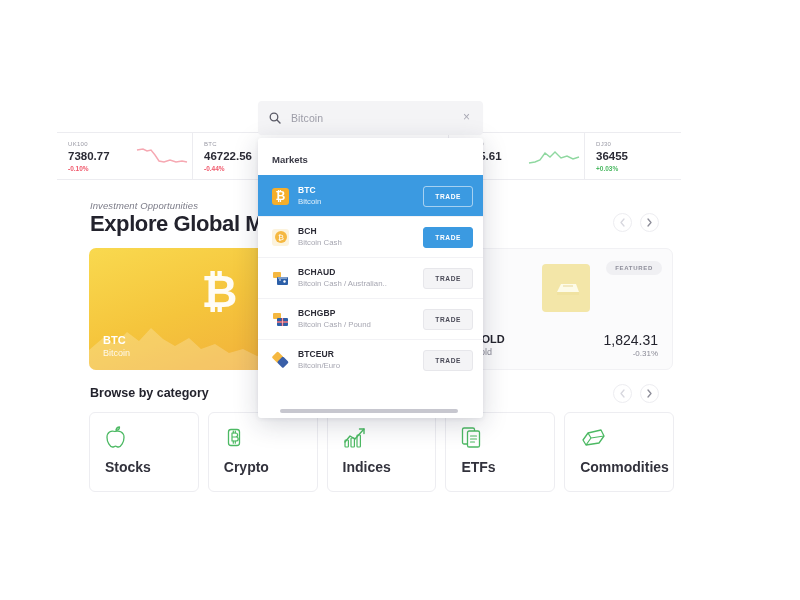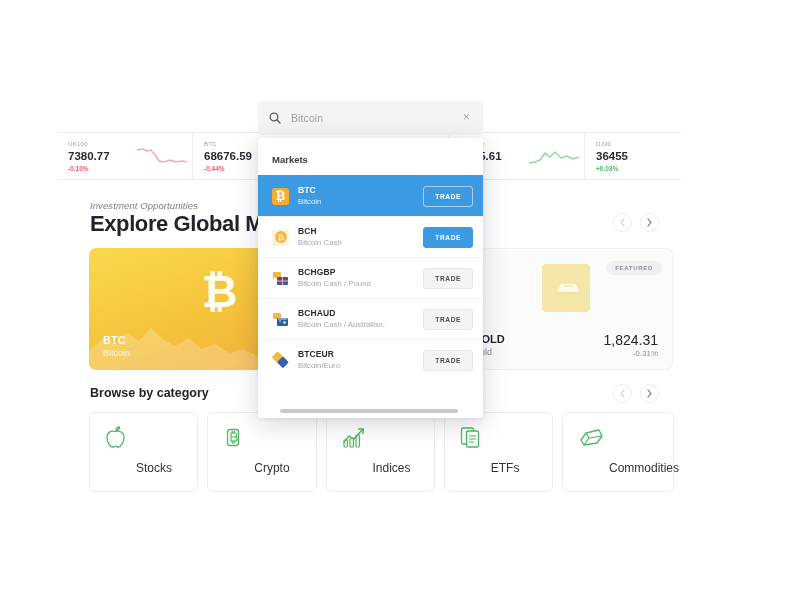--- a/index.html
+++ b/index.html
@@ -134,23 +134,22 @@
     width: 585px; display: flex; gap: 9px;
   }
   .cat-card {
     width: 112px; height: 80px; border-radius: 6px;
     background: #fff; border: 1px solid #ededf1;
     padding: 13px 0 0 15px;
     display: flex; flex-direction: column; justify-content: space-between;
   }
   .cat-icon { height: 24px; }
   .cat-label {
-    font-size: 12px; font-weight: 400; color: #32323c;
+    font-size: 14px; font-weight: 700; color: #32323c;
     padding-bottom: 16px;
-    margin-left: 31px;
   }
 
   
   .search-box {
     position: absolute; left: 258px; top: 101px;
     width: 225px; height: 34px; border-radius: 4px;
     background: #f4f4f6;
     display: flex; align-items: center; padding: 0 11px;
     box-shadow: 0 1px 2px rgba(0,0,0,.02);
   }
@@ -225,21 +224,21 @@
         <span class="ticker-chg chg-down">-0.10%</span>
       </div>
       <svg class="spark" viewBox="0 0 52 30">
         <path d="M1 9 L7 8 L11 10 L15 9 L19 14 L23 20 L28 21 L34 19 L40 21 L46 20 L51 21" fill="none" stroke="#f6a8b2" stroke-width="1.4"></path>
       </svg>
     </div>
 
     <div class="ticker-item">
       <div class="ticker-text">
         <span class="ticker-sym">BTC</span>
-        <span class="ticker-price">68676.59</span>
+        <span class="ticker-price">46722.56</span>
         <span class="ticker-chg chg-down">-0.44%</span>
       </div>
       <svg class="spark" viewBox="0 0 52 30">
         <path d="M1 14 L6 11 L11 16 L16 13 L21 18 L26 22 L32 19 L38 23 L44 20 L51 22" fill="none" stroke="#f6a8b2" stroke-width="1.4"></path>
       </svg>
     </div>
 
     <div class="ticker-item" style="margin-left:120px;">
       <div class="ticker-text">
         <span class="ticker-sym">SPX500</span>
@@ -424,44 +423,44 @@
         <div class="dd-name">Bitcoin Cash</div>
       </div>
       <div class="trade-btn solid">TRADE</div>
     </div>
 
     <div class="dd-row">
       <div class="dd-icon">
         <svg width="17" height="17" viewBox="0 0 17 17">
           <rect x="1" y="2" width="8" height="6" rx="1" fill="#f5b841"></rect>
           <rect x="5" y="7" width="11" height="8" rx="1" fill="#2c5fa8"></rect>
-          <path d="M5 11 L16 11 M10.5 7 L10.5 15" stroke="#e63946" stroke-width="1.6"></path>
-          <path d="M5 11 L16 11 M10.5 7 L10.5 15" stroke="#fff" stroke-width="0.5"></path>
+          <path d="M6 8 L15 8" stroke="#fff" stroke-width="0.8"></path>
+          <circle cx="12.5" cy="11.5" r="1.2" fill="#fff"></circle>
+          <circle cx="8" cy="10" r="0.8" fill="#fff"></circle>
         </svg>
       </div>
       <div class="dd-text">
-        <div class="dd-sym">BCHGBP</div>
-        <div class="dd-name">Bitcoin Cash / Pound</div>
+        <div class="dd-sym">BCHAUD</div>
+        <div class="dd-name">Bitcoin Cash / Australian..</div>
       </div>
       <div class="trade-btn">TRADE</div>
     </div>
 
     <div class="dd-row">
       <div class="dd-icon">
         <svg width="17" height="17" viewBox="0 0 17 17">
           <rect x="1" y="2" width="8" height="6" rx="1" fill="#f5b841"></rect>
           <rect x="5" y="7" width="11" height="8" rx="1" fill="#2c5fa8"></rect>
-          <path d="M6 8 L15 8" stroke="#fff" stroke-width="0.8"></path>
-          <circle cx="12.5" cy="11.5" r="1.2" fill="#fff"></circle>
-          <circle cx="8" cy="10" r="0.8" fill="#fff"></circle>
+          <path d="M5 11 L16 11 M10.5 7 L10.5 15" stroke="#e63946" stroke-width="1.6"></path>
+          <path d="M5 11 L16 11 M10.5 7 L10.5 15" stroke="#fff" stroke-width="0.5"></path>
         </svg>
       </div>
       <div class="dd-text">
-        <div class="dd-sym">BCHAUD</div>
-        <div class="dd-name">Bitcoin Cash / Australian..</div>
+        <div class="dd-sym">BCHGBP</div>
+        <div class="dd-name">Bitcoin Cash / Pound</div>
       </div>
       <div class="trade-btn">TRADE</div>
     </div>
 
     <div class="dd-row">
       <div class="dd-icon" style="overflow:visible;">
         <svg width="18" height="18" viewBox="0 0 18 18">
           <rect x="1.5" y="1.5" width="9" height="9" rx="1.5" fill="#f5b841" transform="rotate(45 6 6)"></rect>
           <rect x="7" y="7" width="9" height="9" rx="1.5" fill="#3a5fa8" transform="rotate(45 11.5 11.5)"></rect>
         </svg>

